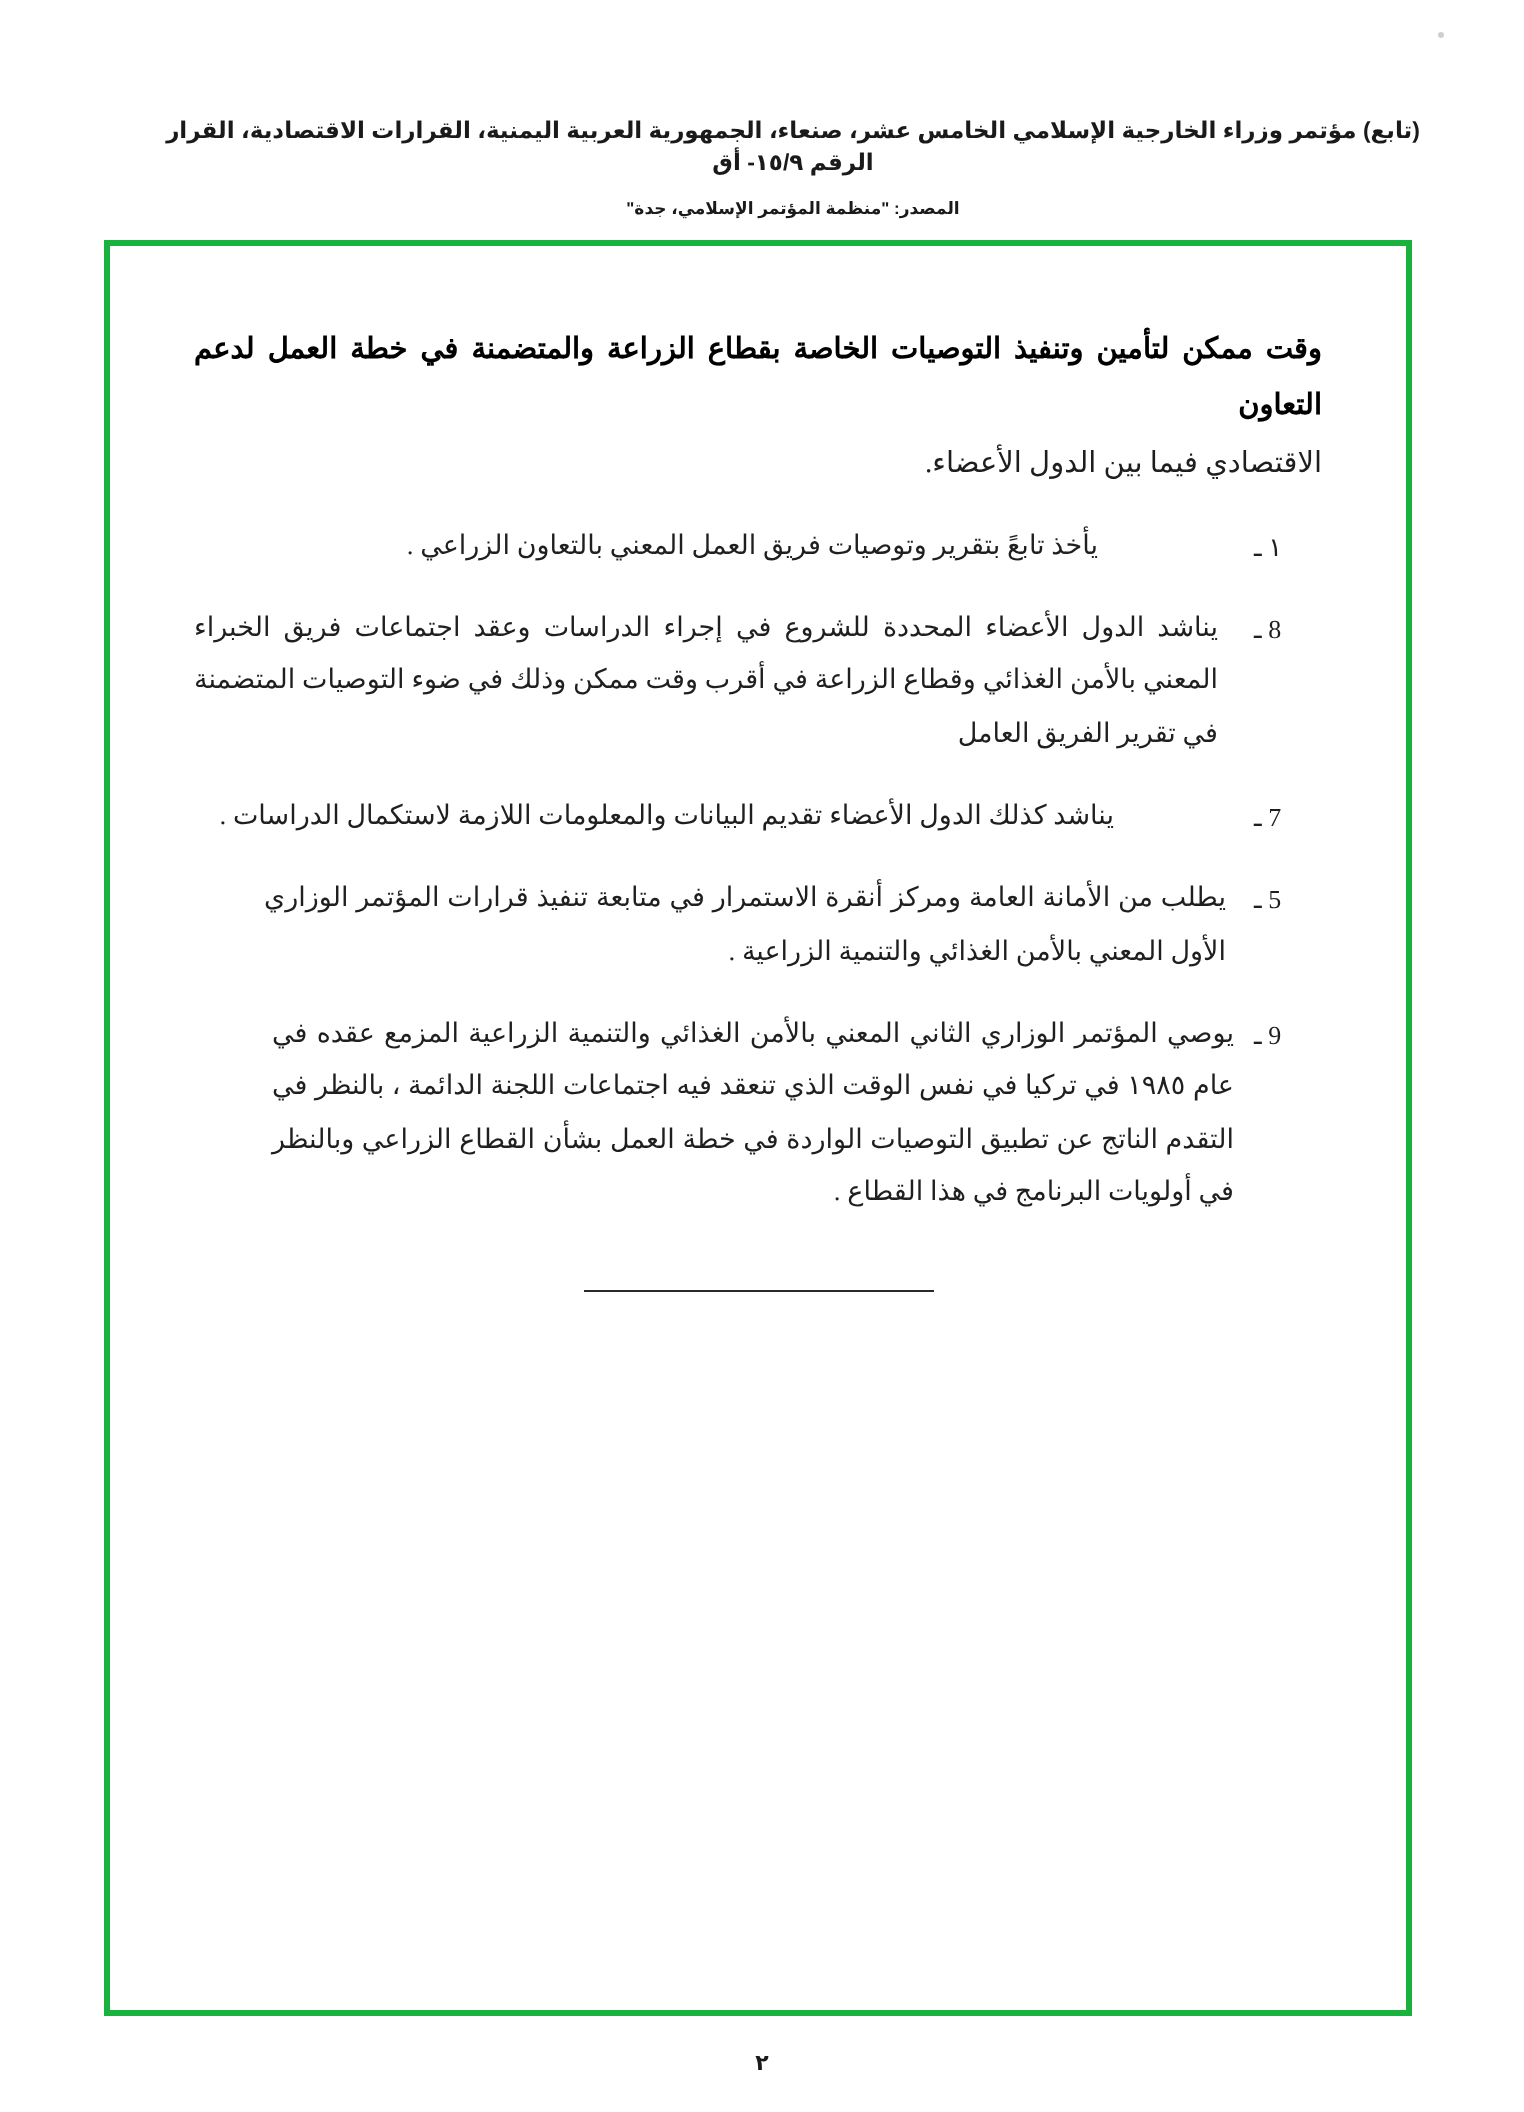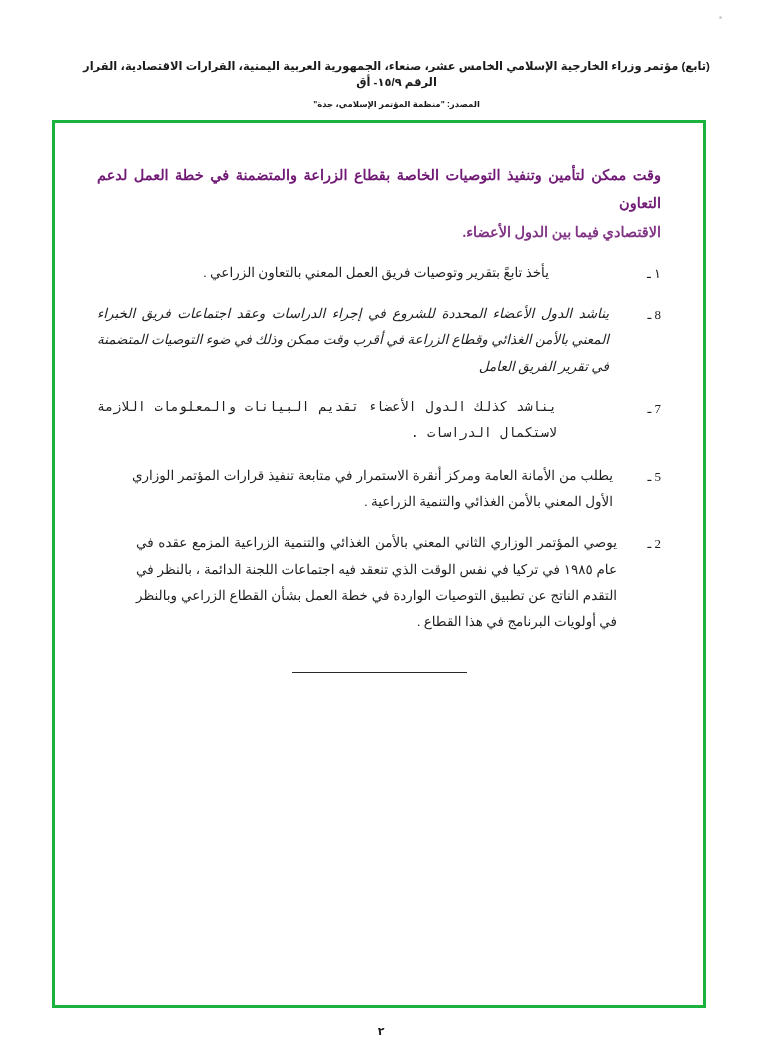--- a/index.html
+++ b/index.html
@@ -67,63 +67,63 @@
     top: 38px;
     right: 42px;
     left: 42px;
     direction: rtl;
     text-align: justify;
   }
 
   .intro {
     font-size: 14.5px;
     line-height: 1.95;
-    color: #701a75;
+    color: #000000;
     text-align: justify;
     margin-bottom: 14px;
     font-weight: 600;
   }
   .intro .l2 {
     display: block;
-    font-weight: 700;
+    font-weight: 400;
     opacity: 0.88;
   }
 
   ol.items {
     list-style: none;
     margin: 0;
     padding: 0;
   }
   ol.items li {
     display: flex;
     flex-direction: row;
     align-items: flex-start;
     margin-bottom: 15px;
     font-size: 13.5px;
     line-height: 1.95;
     color: #1f1f1f;
   }
   .num {
     flex: 0 0 auto;
     width: 34px;
-    text-align: right;
+    text-align: left;
     font-size: 13px;
     padding-top: 1px;
     white-space: nowrap;
     color: #1f1f1f;
   }
   .txt {
     flex: 1 1 auto;
     text-align: justify;
   }
 
   
   .i1 { padding-right: 78px; }
-  .i2 { padding-right: 18px; font-style: italic; }
-  .i3 { padding-right: 70px; font-family: Liberation Mono, monospace; }
+  .i2 { padding-right: 18px; }
+  .i3 { padding-right: 70px; }
   .i4 { padding-right: 14px; margin-left: 35px; }
   .i5 { padding-right: 10px; margin-left: 39px; }
 
   .rule {
     width: 175px;
     height: 1px;
     background: #2a2a2a;
     margin: 36px auto 0 auto;
   }
 
@@ -186,21 +186,21 @@
           <span class="num">7 ـ</span>
           <span class="txt i3">يناشد كذلك الدول الأعضاء تقديم البيانات والمعلومات اللازمة لاستكمال الدراسات .</span>
         </li>
 
         <li>
           <span class="num">5 ـ</span>
           <span class="txt i4">يطلب من الأمانة العامة ومركز أنقرة الاستمرار في متابعة تنفيذ قرارات المؤتمر الوزاري الأول المعني بالأمن الغذائي والتنمية الزراعية .</span>
         </li>
 
         <li>
-          <span class="num">2 ـ</span>
+          <span class="num">9 ـ</span>
           <span class="txt i5">يوصي المؤتمر الوزاري الثاني المعني بالأمن الغذائي والتنمية الزراعية المزمع عقده في عام ١٩٨٥ في تركيا في نفس الوقت الذي تنعقد فيه اجتماعات اللجنة الدائمة ، بالنظر في التقدم الناتج عن تطبيق التوصيات الواردة في خطة العمل بشأن القطاع الزراعي وبالنظر في أولويات البرنامج في هذا القطاع .</span>
         </li>
 
       </ol>
 
       <div class="rule"></div>
 
     </div>
   </div>
 

